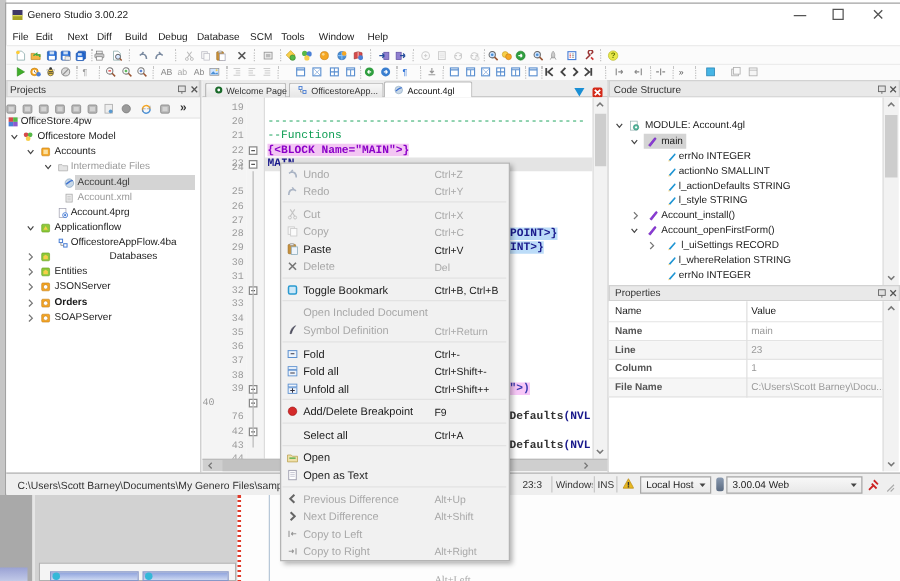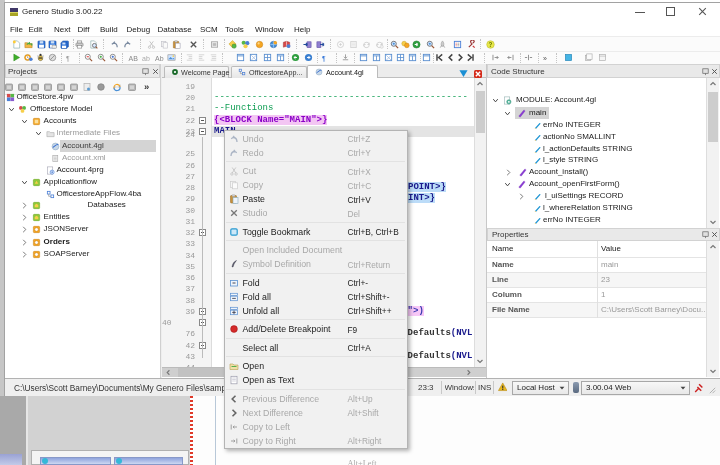--- a/index.html
+++ b/index.html
@@ -783,21 +783,21 @@
 <svg style="position:absolute;left:228.5px;top:194.0px" width="10" height="10" viewBox="0 0 10 10">
       <rect x="1.5" y="1.5" width="6" height="7.5" rx=".8" fill="#c8913a" stroke="#96661e" stroke-width=".5"></rect>
       <rect x="3" y=".8" width="3" height="1.6" rx=".5" fill="#ddd" stroke="#888" stroke-width=".4"></rect>
       <rect x="4" y="3.5" width="5" height="6" fill="#eef4fb" stroke="#8ab" stroke-width=".6"></rect>
     </svg>
 <div style="position:absolute;left:242.5px;top:194.2px;font-family:'Liberation Sans',sans-serif;font-size:8.8px;line-height:10.8px;color:#1c1c1c;white-space:nowrap;">Paste</div>
 <div style="position:absolute;left:347.5px;top:194.6px;font-family:'Liberation Sans',sans-serif;font-size:8.3px;line-height:10.3px;color:#1c1c1c;white-space:nowrap;">Ctrl+V</div>
 <svg style="position:absolute;left:228.5px;top:208.0px" width="10" height="10" viewBox="0 0 10 10">
       <path d="M2.2 2.2 7.8 7.8M7.8 2.2 2.2 7.8" stroke="#777" stroke-width="1.3"></path>
     </svg>
-<div style="position:absolute;left:242.5px;top:208.2px;font-family:'Liberation Sans',sans-serif;font-size:8.8px;line-height:10.8px;color:#a8a8a8;white-space:nowrap;">Studio</div>
+<div style="position:absolute;left:242.5px;top:208.2px;font-family:'Liberation Sans',sans-serif;font-size:8.8px;line-height:10.8px;color:#a8a8a8;white-space:nowrap;">Delete</div>
 <div style="position:absolute;left:347.5px;top:208.6px;font-family:'Liberation Sans',sans-serif;font-size:8.3px;line-height:10.3px;color:#a8a8a8;white-space:nowrap;">Del</div>
 <div class="" style="position:absolute;left:226px;top:221.7px;width:179px;height:1px;background:#e2e2e2"></div>
 <svg style="position:absolute;left:228.5px;top:226.5px" width="10" height="10" viewBox="0 0 10 10">
       <rect x="1.8" y="1.8" width="6.4" height="6.4" rx="1.2" fill="#cde8f8" stroke="#2a9ad0" stroke-width="1.2"></rect>
     </svg>
 <div style="position:absolute;left:242.5px;top:226.7px;font-family:'Liberation Sans',sans-serif;font-size:8.8px;line-height:10.8px;color:#1c1c1c;white-space:nowrap;">Toggle Bookmark</div>
 <div style="position:absolute;left:347.5px;top:227.1px;font-family:'Liberation Sans',sans-serif;font-size:8.3px;line-height:10.3px;color:#1c1c1c;white-space:nowrap;">Ctrl+B, Ctrl+B</div>
 <div class="" style="position:absolute;left:226px;top:240.2px;width:179px;height:1px;background:#e2e2e2"></div>
 <div style="position:absolute;left:242.5px;top:245.2px;font-family:'Liberation Sans',sans-serif;font-size:8.8px;line-height:10.8px;color:#a8a8a8;white-space:nowrap;">Open Included Document</div>
 <svg style="position:absolute;left:228.5px;top:259.0px" width="10" height="10" viewBox="0 0 10 10">

